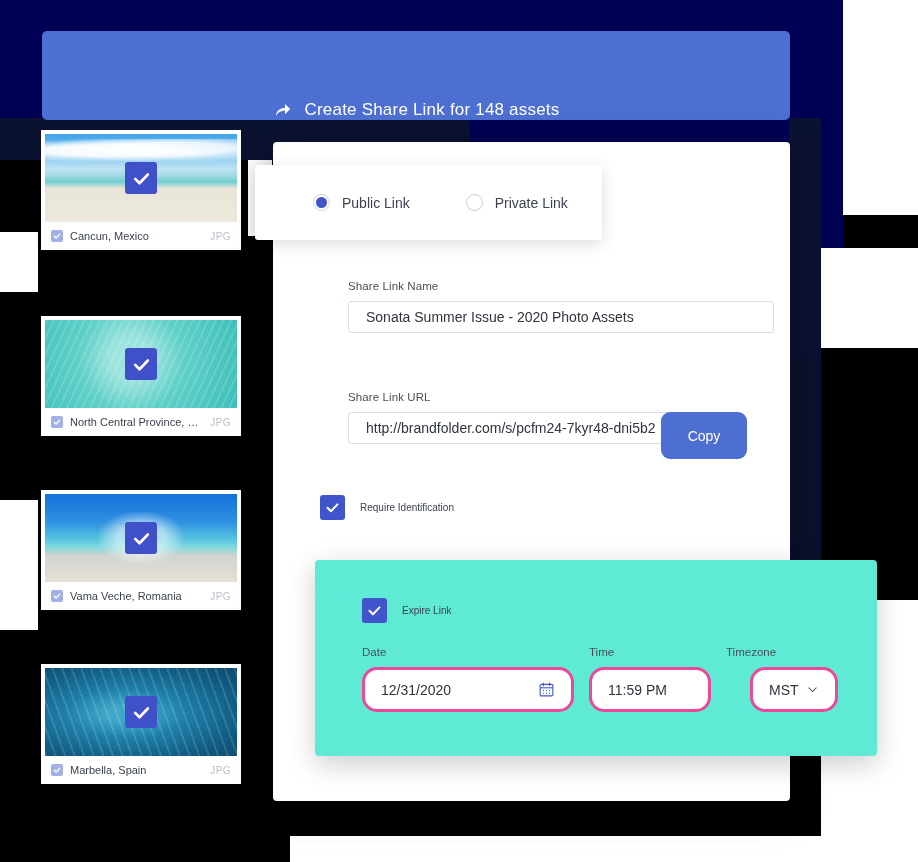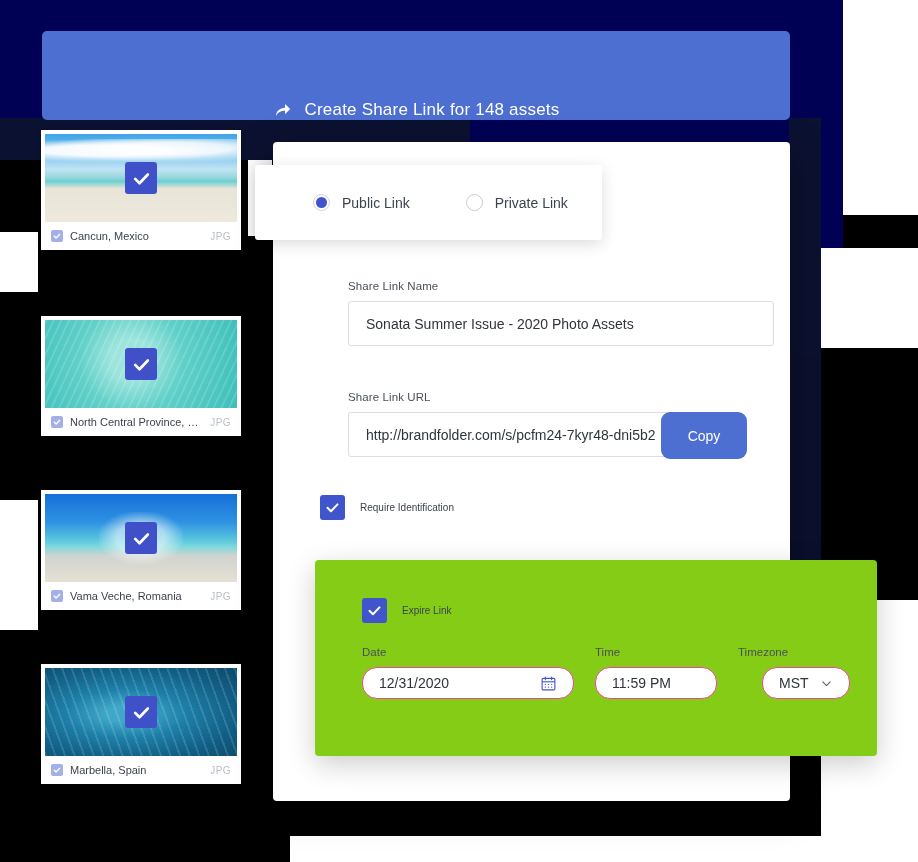--- a/index.html
+++ b/index.html
@@ -139,48 +139,48 @@
     display: flex; align-items: center; justify-content: center;
   }
   .radio-outer.on { border-color: #cfd4e6; }
   .radio-dot { width: 11px; height: 11px; border-radius: 50%; background: #4054cc; }
   .radio-label { font-size: 14px; color: #3c4250; }
 
   .field-block { position: absolute; margin-left: 28px; }
   .field-label { font-size: 11.5px; color: #4a5059; margin-bottom: 9px; letter-spacing: .1px; }
   .text-input {
     border: 1px solid #dadee3; border-radius: 3px; background: #fff;
-    height: 45px; display: flex; align-items: center; padding: 0 17px;
+    height: 32px; display: flex; align-items: center; padding: 0 17px;
     font-size: 14px; color: #2f343d;
   }
   .copy-button {
     position: absolute; left: 661px; top: 412px; width: 86px; height: 47px;
     background: #4c6fd1; border-radius: 9px; color: #fff; font-size: 14px;
     display: flex; align-items: center; justify-content: center; cursor: pointer;
   }
 
   .check-row { position: absolute; display: flex; align-items: center; gap: 15px; cursor: pointer; }
   .big-check {
     width: 25px; height: 25px; background: #4054cc; border-radius: 3px;
     display: flex; align-items: center; justify-content: center; flex: 0 0 auto;
   }
   .big-check svg { width: 15px; height: 15px; }
   .check-label { font-size: 10px; color: #3c4250; text-align: right; }
 
   
   .expire-card {
     position: absolute; left: 315px; top: 560px; width: 562px; height: 196px;
-    background: #84cc16; border-radius: 4px;
+    background: #5eead4; border-radius: 4px;
     box-shadow: 0 8px 28px rgba(0,0,0,.20);
   }
-  .expire-fields { position: absolute; left: 47px; top: 86px; display: flex; gap: 21px; }
+  .expire-fields { position: absolute; left: 47px; top: 86px; display: flex; gap: 15px; }
   .ef { display: flex; flex-direction: column; }
   .ef-label { font-size: 11.5px; color: #4a5059; margin-bottom: 9px; }
   .ef-box {
-    border: 1px solid #ec4899; border-radius: 15px; height: 32px; background:#fff;
+    border: 3px solid #ec4899; border-radius: 15px; height: 45px; background:#fff;
     display: flex; align-items: center; padding: 0 16px; font-size: 14px; color: #2f343d;
   }
   .ef-date { width: 212px; justify-content: space-between; }
   .ef-time { width: 122px; }
   .ef-tz { width: 88px; justify-content: space-between; margin-left: 24px; }
   .cal-icon svg { display: block; }
   .chev svg { display: block; }
 </style>
 </head>
 <body>

